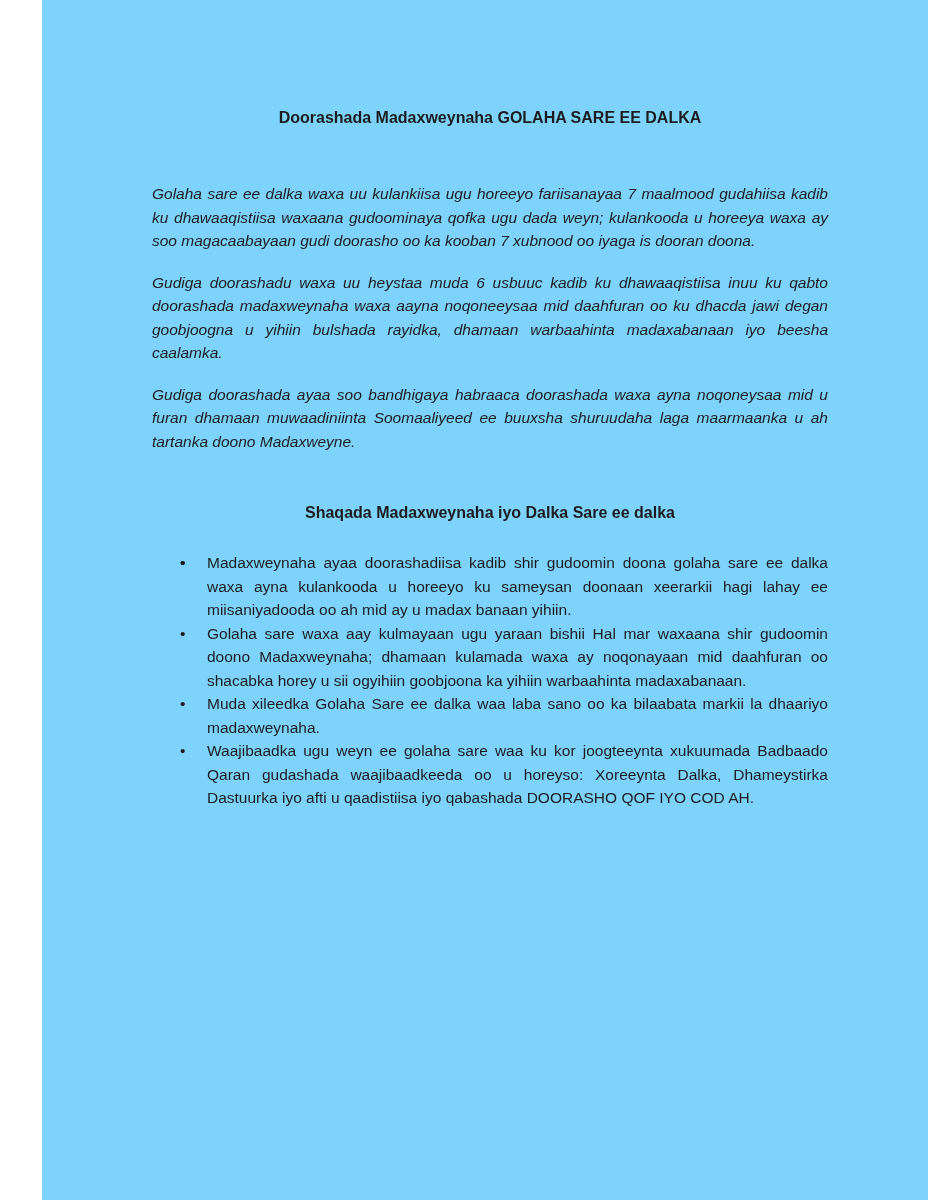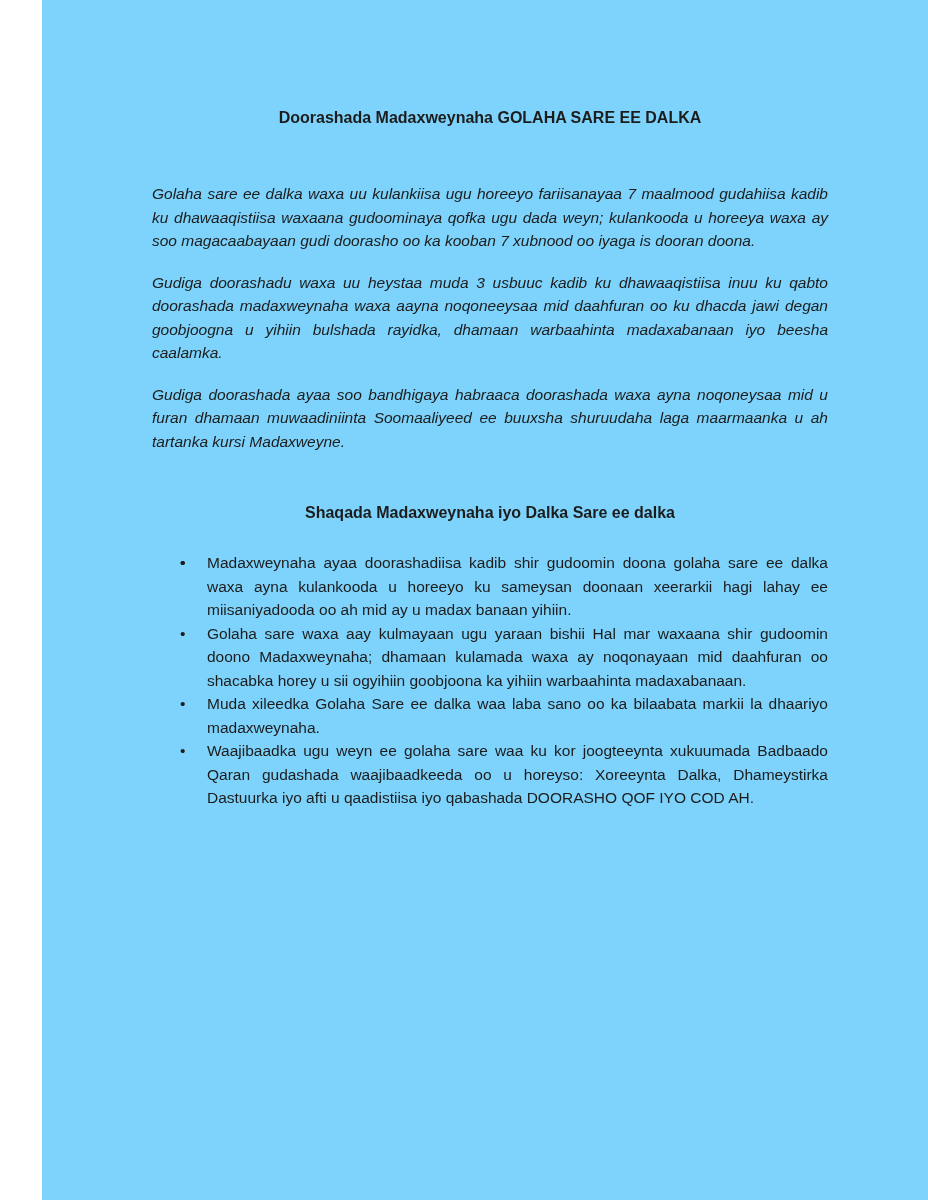--- a/index.html
+++ b/index.html
@@ -67,23 +67,23 @@
 </style>
 </head>
 <body>
 
 <div class="page">
 
   <h1 class="doc-title">Doorashada Madaxweynaha GOLAHA SARE EE DALKA</h1>
 
   <p class="para">Golaha sare ee dalka waxa uu kulankiisa ugu horeeyo fariisanayaa 7 maalmood gudahiisa kadib ku dhawaaqistiisa waxaana gudoominaya qofka ugu dada weyn; kulankooda u horeeya waxa ay soo magacaabayaan gudi doorasho oo ka kooban 7 xubnood oo iyaga is dooran doona.</p>
 
-  <p class="para">Gudiga doorashadu waxa uu heystaa muda 3 usbuuc kadib ku dhawaaqistiisa inuu ku qabto doorashada madaxweynaha waxa aayna noqoneeysaa mid daahfuran oo ku dhacda jawi degan goobjoogna u yihiin bulshada rayidka, dhamaan warbaahinta madaxabanaan iyo beesha caalamka.</p>
+  <p class="para">Gudiga doorashadu waxa uu heystaa muda 6 usbuuc kadib ku dhawaaqistiisa inuu ku qabto doorashada madaxweynaha waxa aayna noqoneeysaa mid daahfuran oo ku dhacda jawi degan goobjoogna u yihiin bulshada rayidka, dhamaan warbaahinta madaxabanaan iyo beesha caalamka.</p>
 
-  <p class="para">Gudiga doorashada ayaa soo bandhigaya habraaca doorashada waxa ayna noqoneysaa mid u furan dhamaan muwaadiniinta Soomaaliyeed ee buuxsha shuruudaha laga maarmaanka u ah tartanka kursi Madaxweyne.</p>
+  <p class="para">Gudiga doorashada ayaa soo bandhigaya habraaca doorashada waxa ayna noqoneysaa mid u furan dhamaan muwaadiniinta Soomaaliyeed ee buuxsha shuruudaha laga maarmaanka u ah tartanka doono Madaxweyne.</p>
 
   <h2 class="section-heading">Shaqada Madaxweynaha iyo Dalka Sare ee dalka</h2>
 
   <ul class="bullet-list">
     <li>
       <span class="marker">•</span>
     </li>
     <li>
       <span class="marker">•</span>
       <span class="li-text">Madaxweynaha ayaa doorashadiisa kadib shir gudoomin doona golaha sare ee dalka waxa ayna kulankooda u horeeyo ku sameysan doonaan xeerarkii hagi lahay ee miisaniyadooda oo ah mid ay u madax banaan yihiin.</span>

